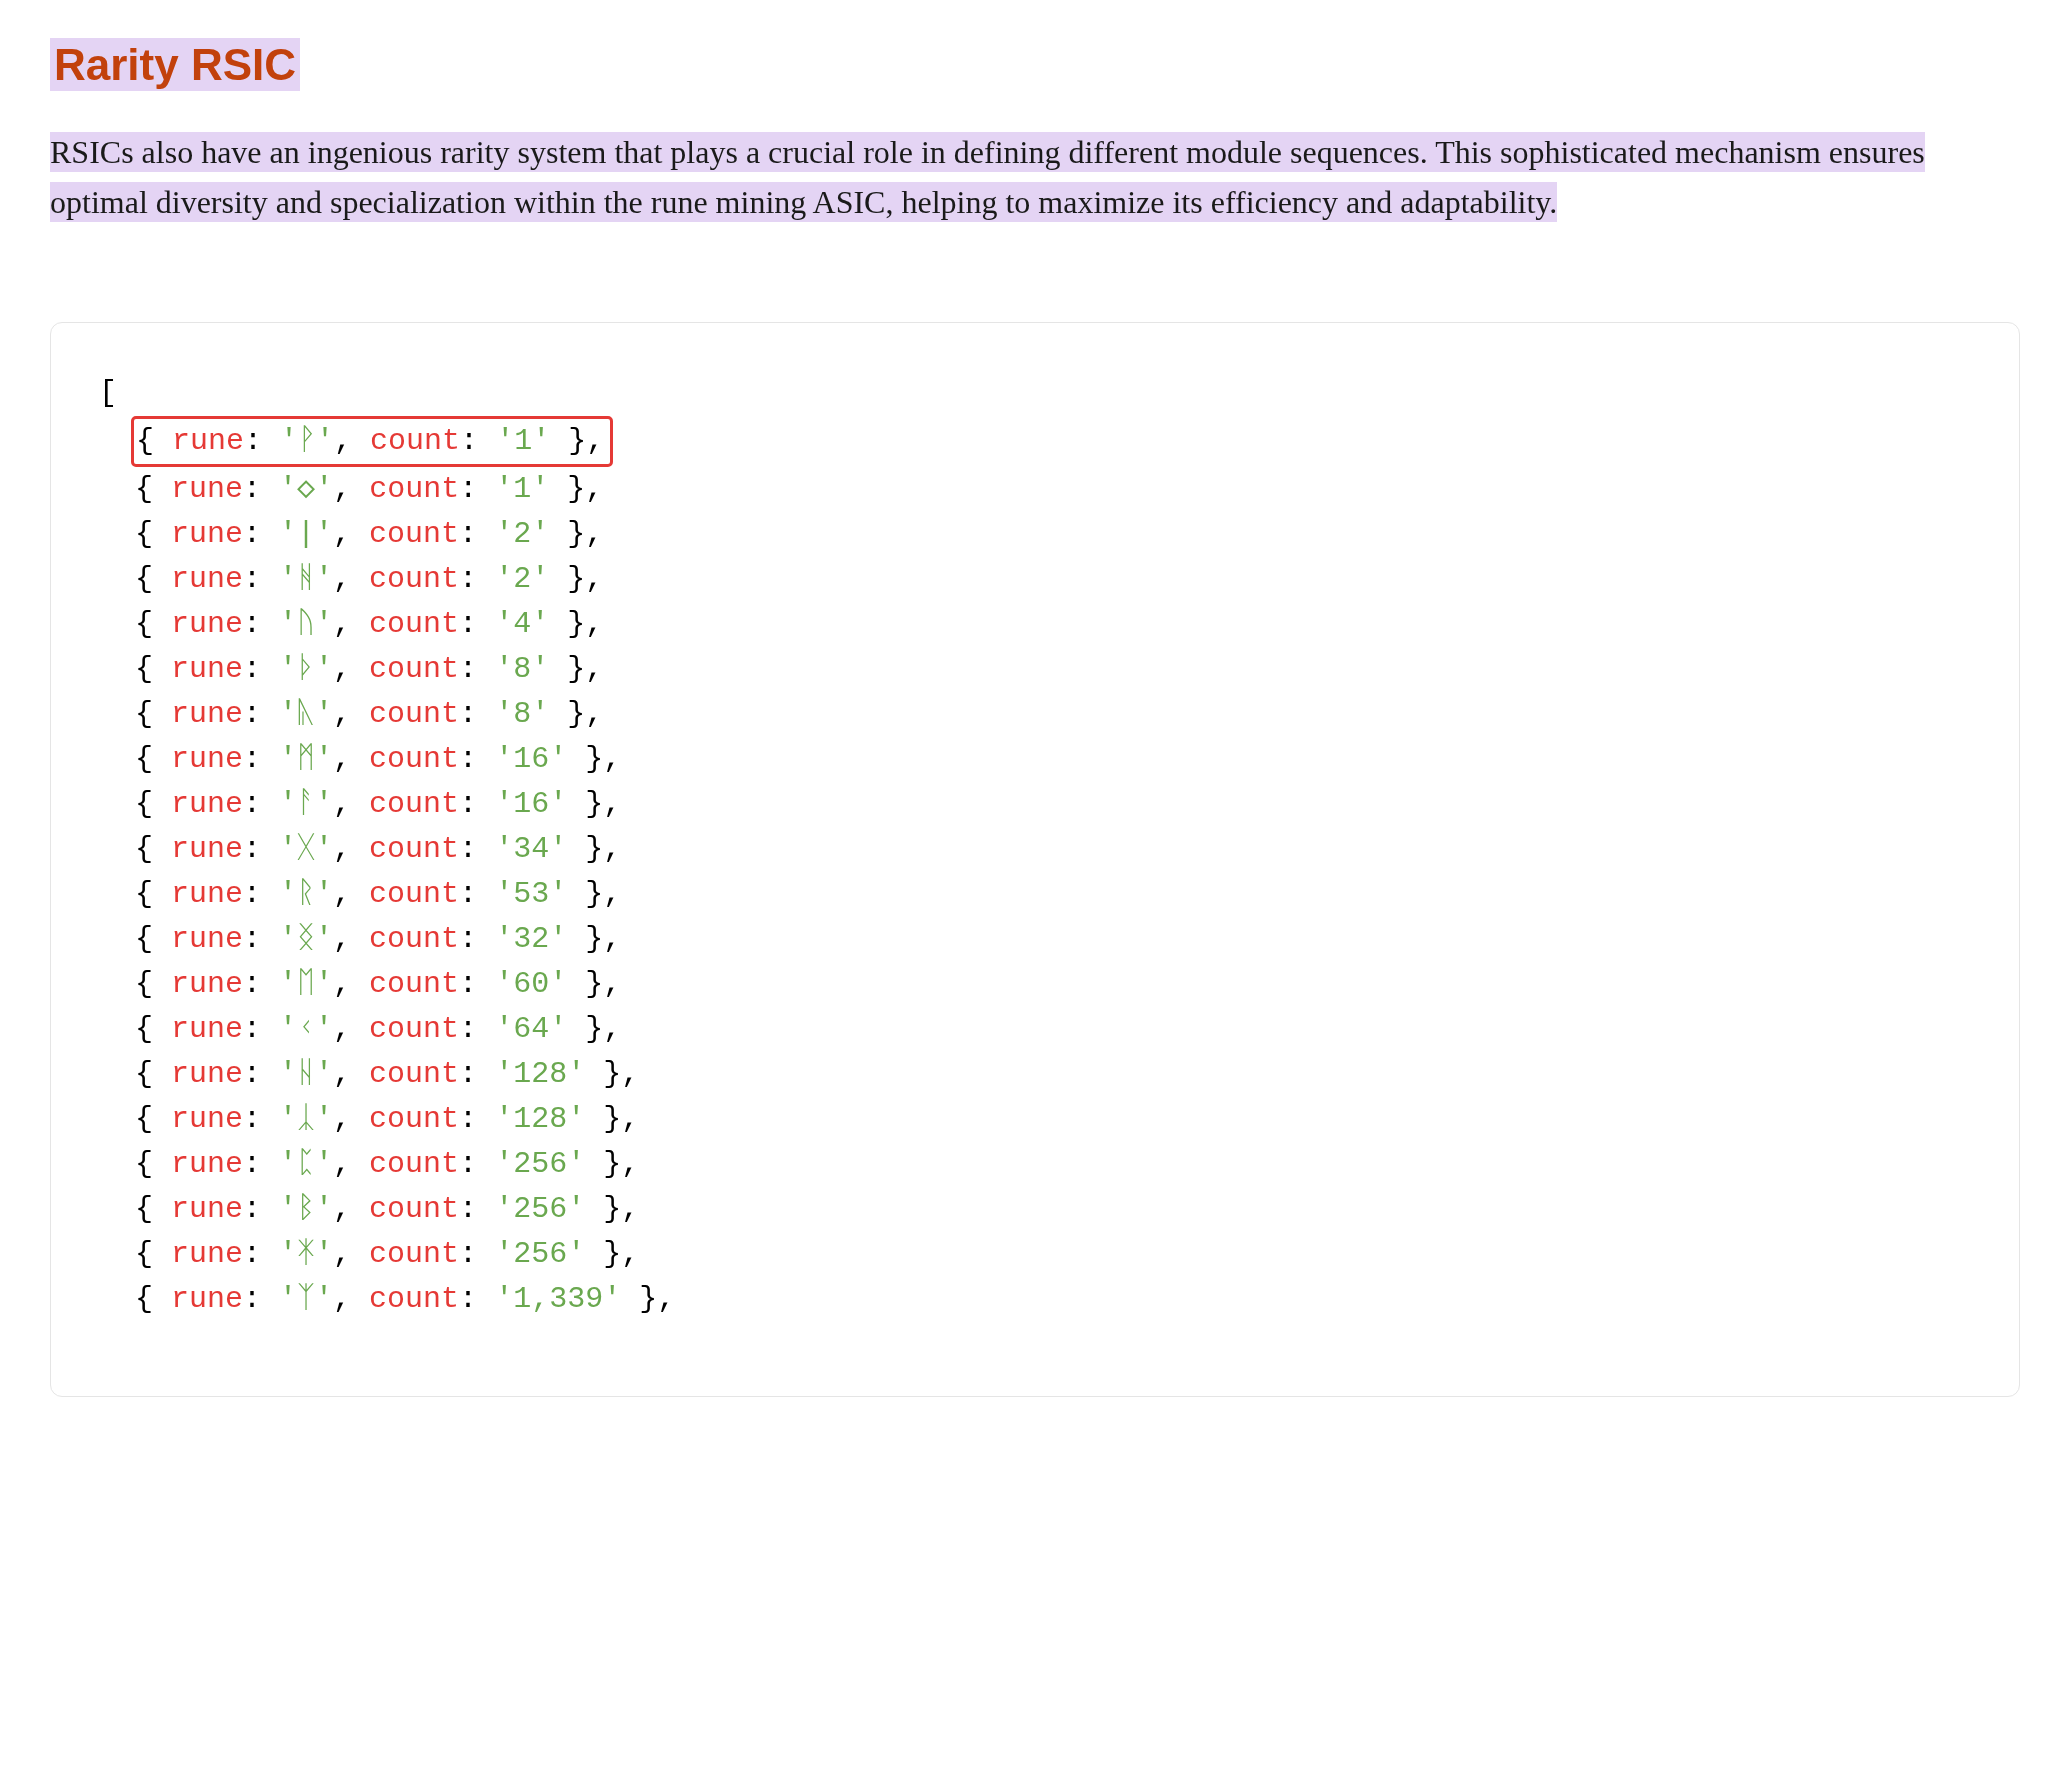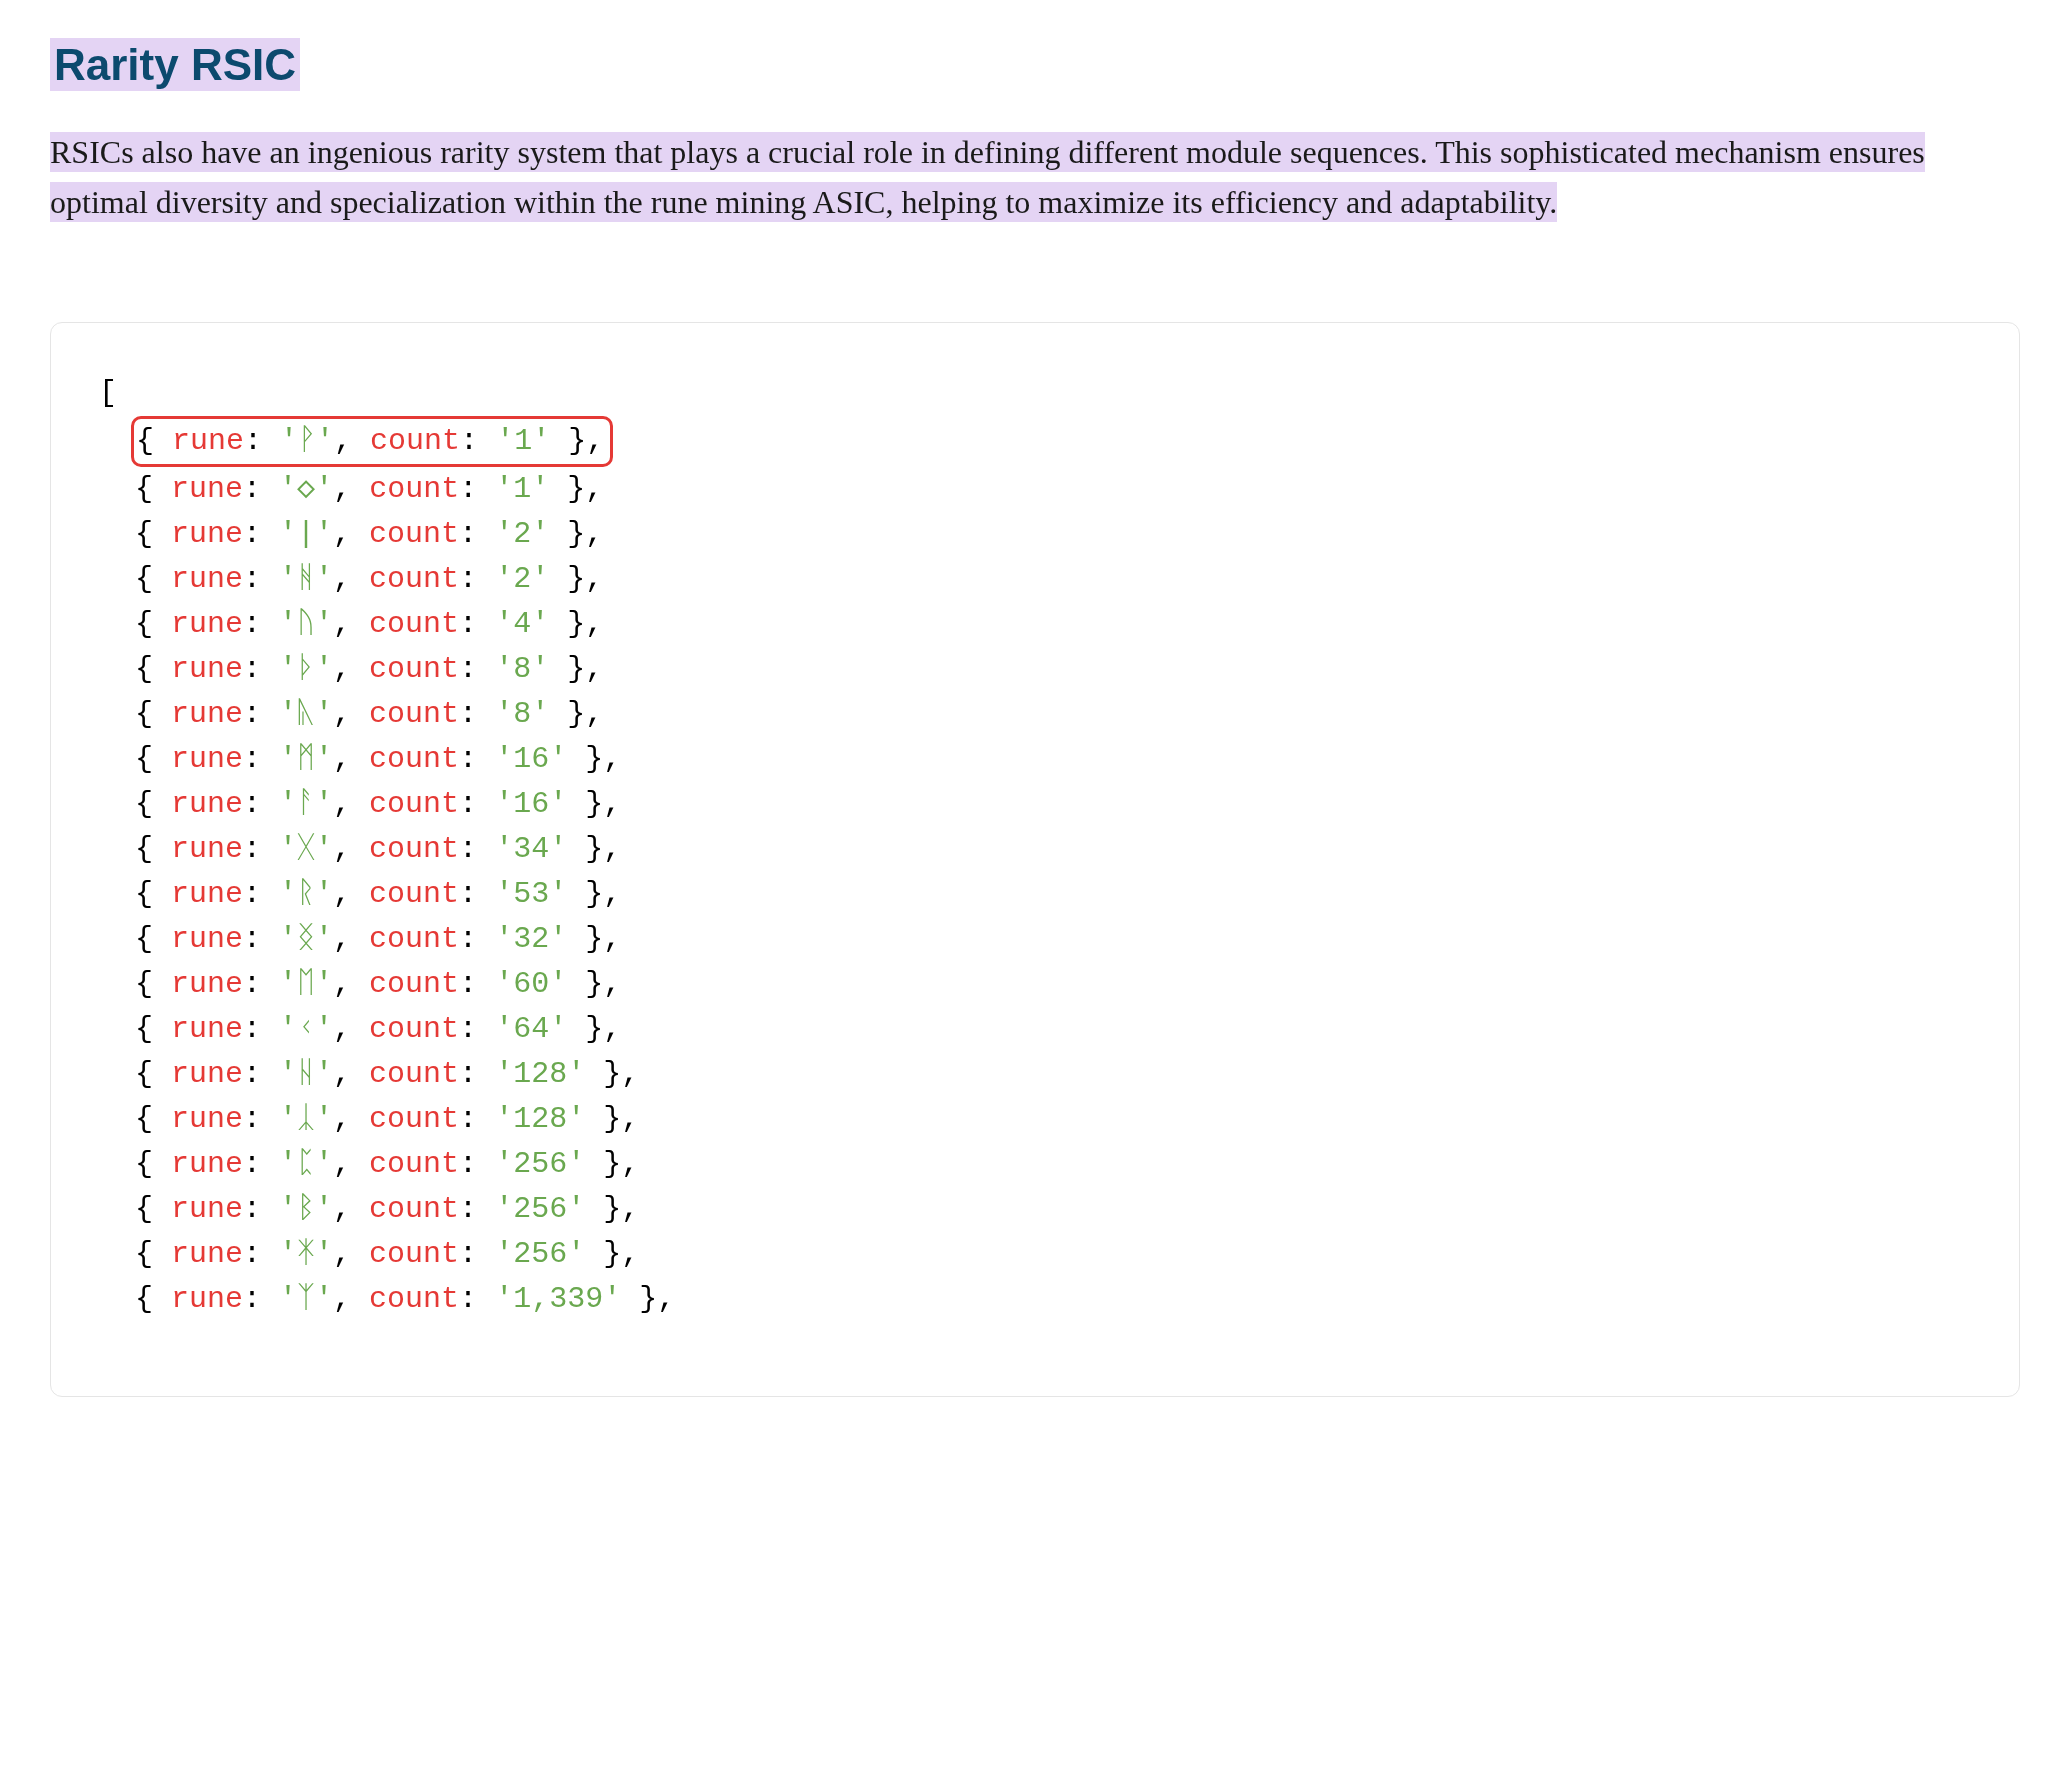--- a/index.html
+++ b/index.html
@@ -14,21 +14,21 @@
       width: 2070px;
       color: #1a1a1a;
     }
     .heading {
       font-family: -apple-system, BlinkMacSystemFont, 'Segoe UI', Helvetica, Arial, sans-serif;
       font-size: 44px;
       font-weight: 800;
       background: #e4d4f4;
       display: inline;
       padding: 2px 4px;
-      color: #0c4a6e;
+      color: #c2410c;
     }
     .heading-wrap {
       margin-bottom: 38px;
     }
     .paragraph {
       font-size: 32px;
       line-height: 1.55;
       color: #1a1a1a;
       font-family: Georgia, 'Times New Roman', serif;
     }
@@ -59,21 +59,21 @@
     }
     .punc {
       color: #000;
     }
     .str {
       color: #6aa84f;
     }
     .highlight-box {
       display: inline-block;
       border: 3px solid #e53935;
-      border-radius: 10px;
+      border-radius: 5px;
       padding: 0px 6px 0px 2px;
       margin-left: -4px;
     }
   </style>
 </head>
 <body>
 
 <div class="heading-wrap">
   <span class="heading">Rarity RSIC</span>
 </div>

